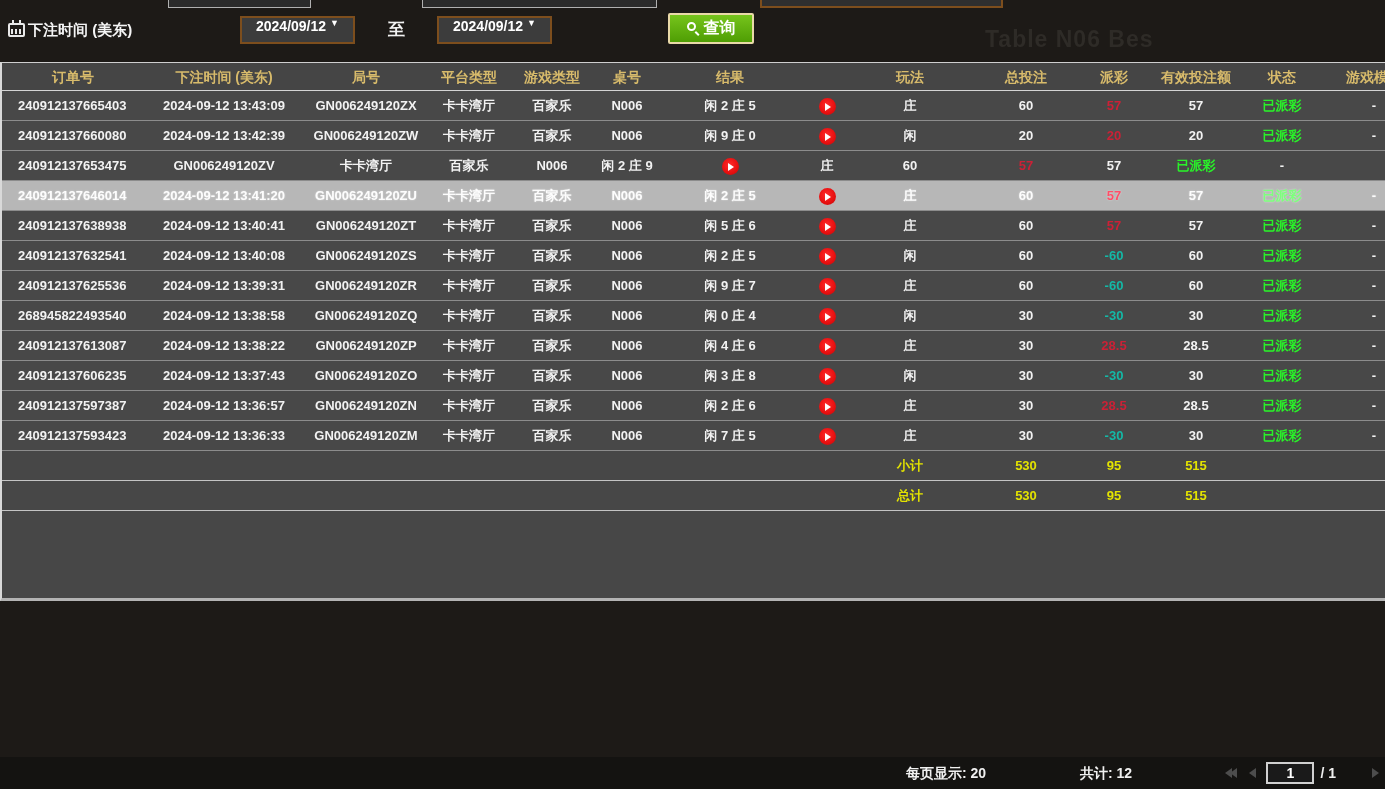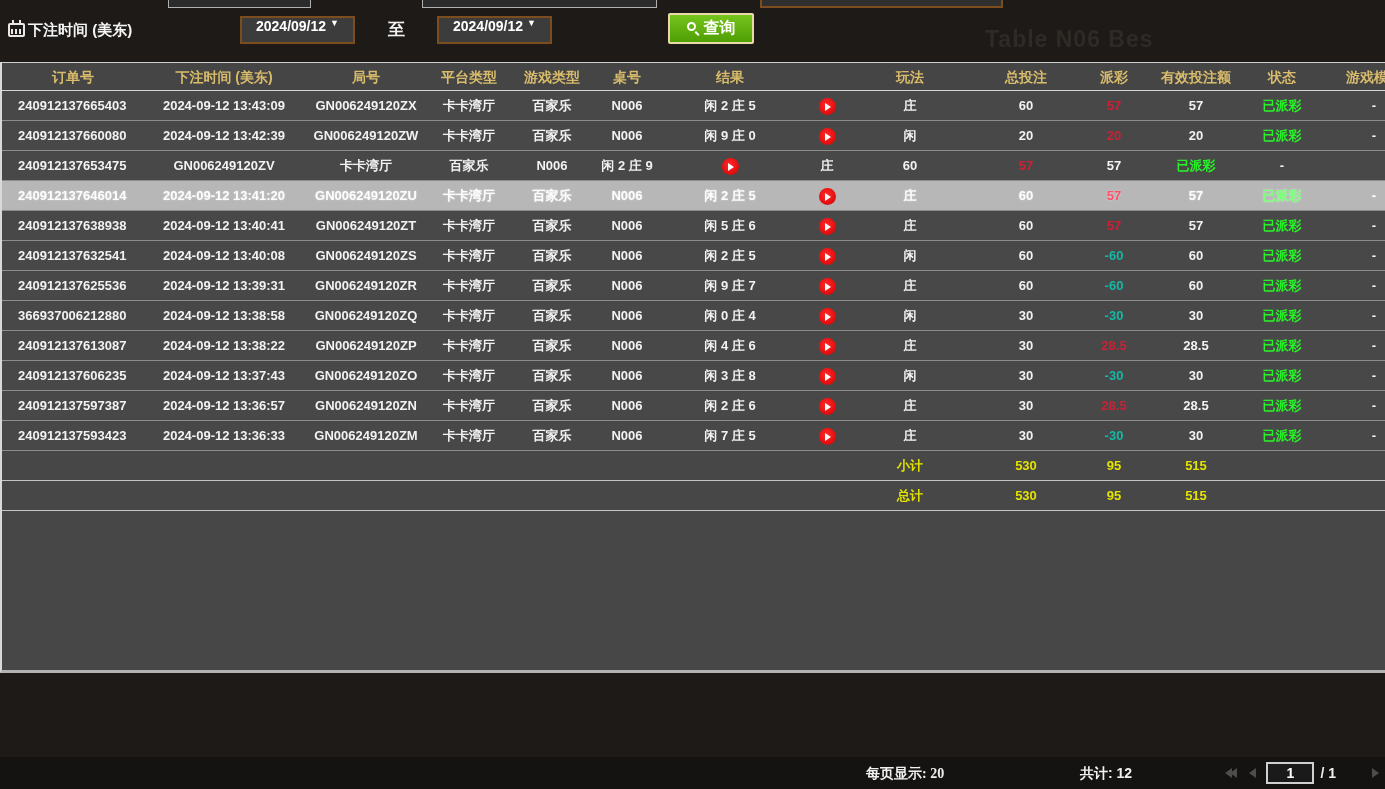--- a/index.html
+++ b/index.html
@@ -33,21 +33,21 @@
     position:absolute; left:668px; top:13px; width:86px; height:31px;
     background:linear-gradient(#76c41c,#4f9e04);
     border:2px solid #e9d9a8; border-radius:2px;
     display:flex; align-items:center; justify-content:center; gap:3px;
     font-size:16px; font-weight:bold; color:#fff; cursor:pointer;
   }
   .watermark { position:absolute; left:985px; top:26px; font-size:23px; font-weight:bold;
     color:#2e2b27; letter-spacing:1px; }
   
   .panel {
-    position:absolute; left:0; top:62px; width:1385px; height:611px;
+    position:absolute; left:0; top:62px; width:1385px; height:539px;
     background:#474747; overflow:hidden;
     border-top:1px solid #cfcfcf; border-left:2px solid #d9d9d9; border-bottom:3px solid #b3b3b3;
   }
   .thead, .trow {
     display:grid;
     grid-template-columns:142px 160px 124px 82px 84px 66px 140px 54px 112px 120px 56px 108px 64px 120px;
     width:1432px;
   }
   .thead { height:28px; line-height:28px; border-bottom:1px solid #d4d4d4; background:#454545; }
   .thead .cell { color:#d8bb6b; font-size:14px; font-weight:bold; text-align:center;
@@ -250,21 +250,21 @@
         <div class="cell">闲 9 庄 7</div>
         <div class="cell"><span class="play"><span class="tri"></span></span></div>
         <div class="cell">庄</div>
         <div class="cell">60</div>
         <div class="cell loss">-60</div>
         <div class="cell">60</div>
         <div class="cell status">已派彩</div>
         <div class="cell">-</div>
       </div>
       <div class="trow">
-        <div class="cell left">366937006212880</div>
+        <div class="cell left">268945822493540</div>
         <div class="cell">2024-09-12 13:38:58</div>
         <div class="cell">GN006249120ZQ</div>
         <div class="cell">卡卡湾厅</div>
         <div class="cell">百家乐</div>
         <div class="cell">N006</div>
         <div class="cell">闲 0 庄 4</div>
         <div class="cell"><span class="play"><span class="tri"></span></span></div>
         <div class="cell">闲</div>
         <div class="cell">30</div>
         <div class="cell loss">-30</div>
@@ -365,21 +365,21 @@
         <div class="cell">530</div>
         <div class="cell">95</div>
         <div class="cell">515</div>
         <div class="cell"></div>
         <div class="cell"></div>
       </div>
     </div>
 </div>
 
 <div class="footer">
-  <span class="txt" style="left:866px;font-family:Liberation Serif, serif;">每页显示: 20</span>
+  <span class="txt" style="left:906px;">每页显示: 20</span>
   <span class="txt" style="left:1080px;">共计: 12</span>
   <div class="pager">
     <span class="arr-btn dbl">
         <span class="arr l"></span>
         <span class="arr l"></span>
       </span>
     <span class="arr-btn" style="margin-left:8px;">
         <span class="arr l"></span>
       </span>
     <input class="page-box" value="1" style="">

